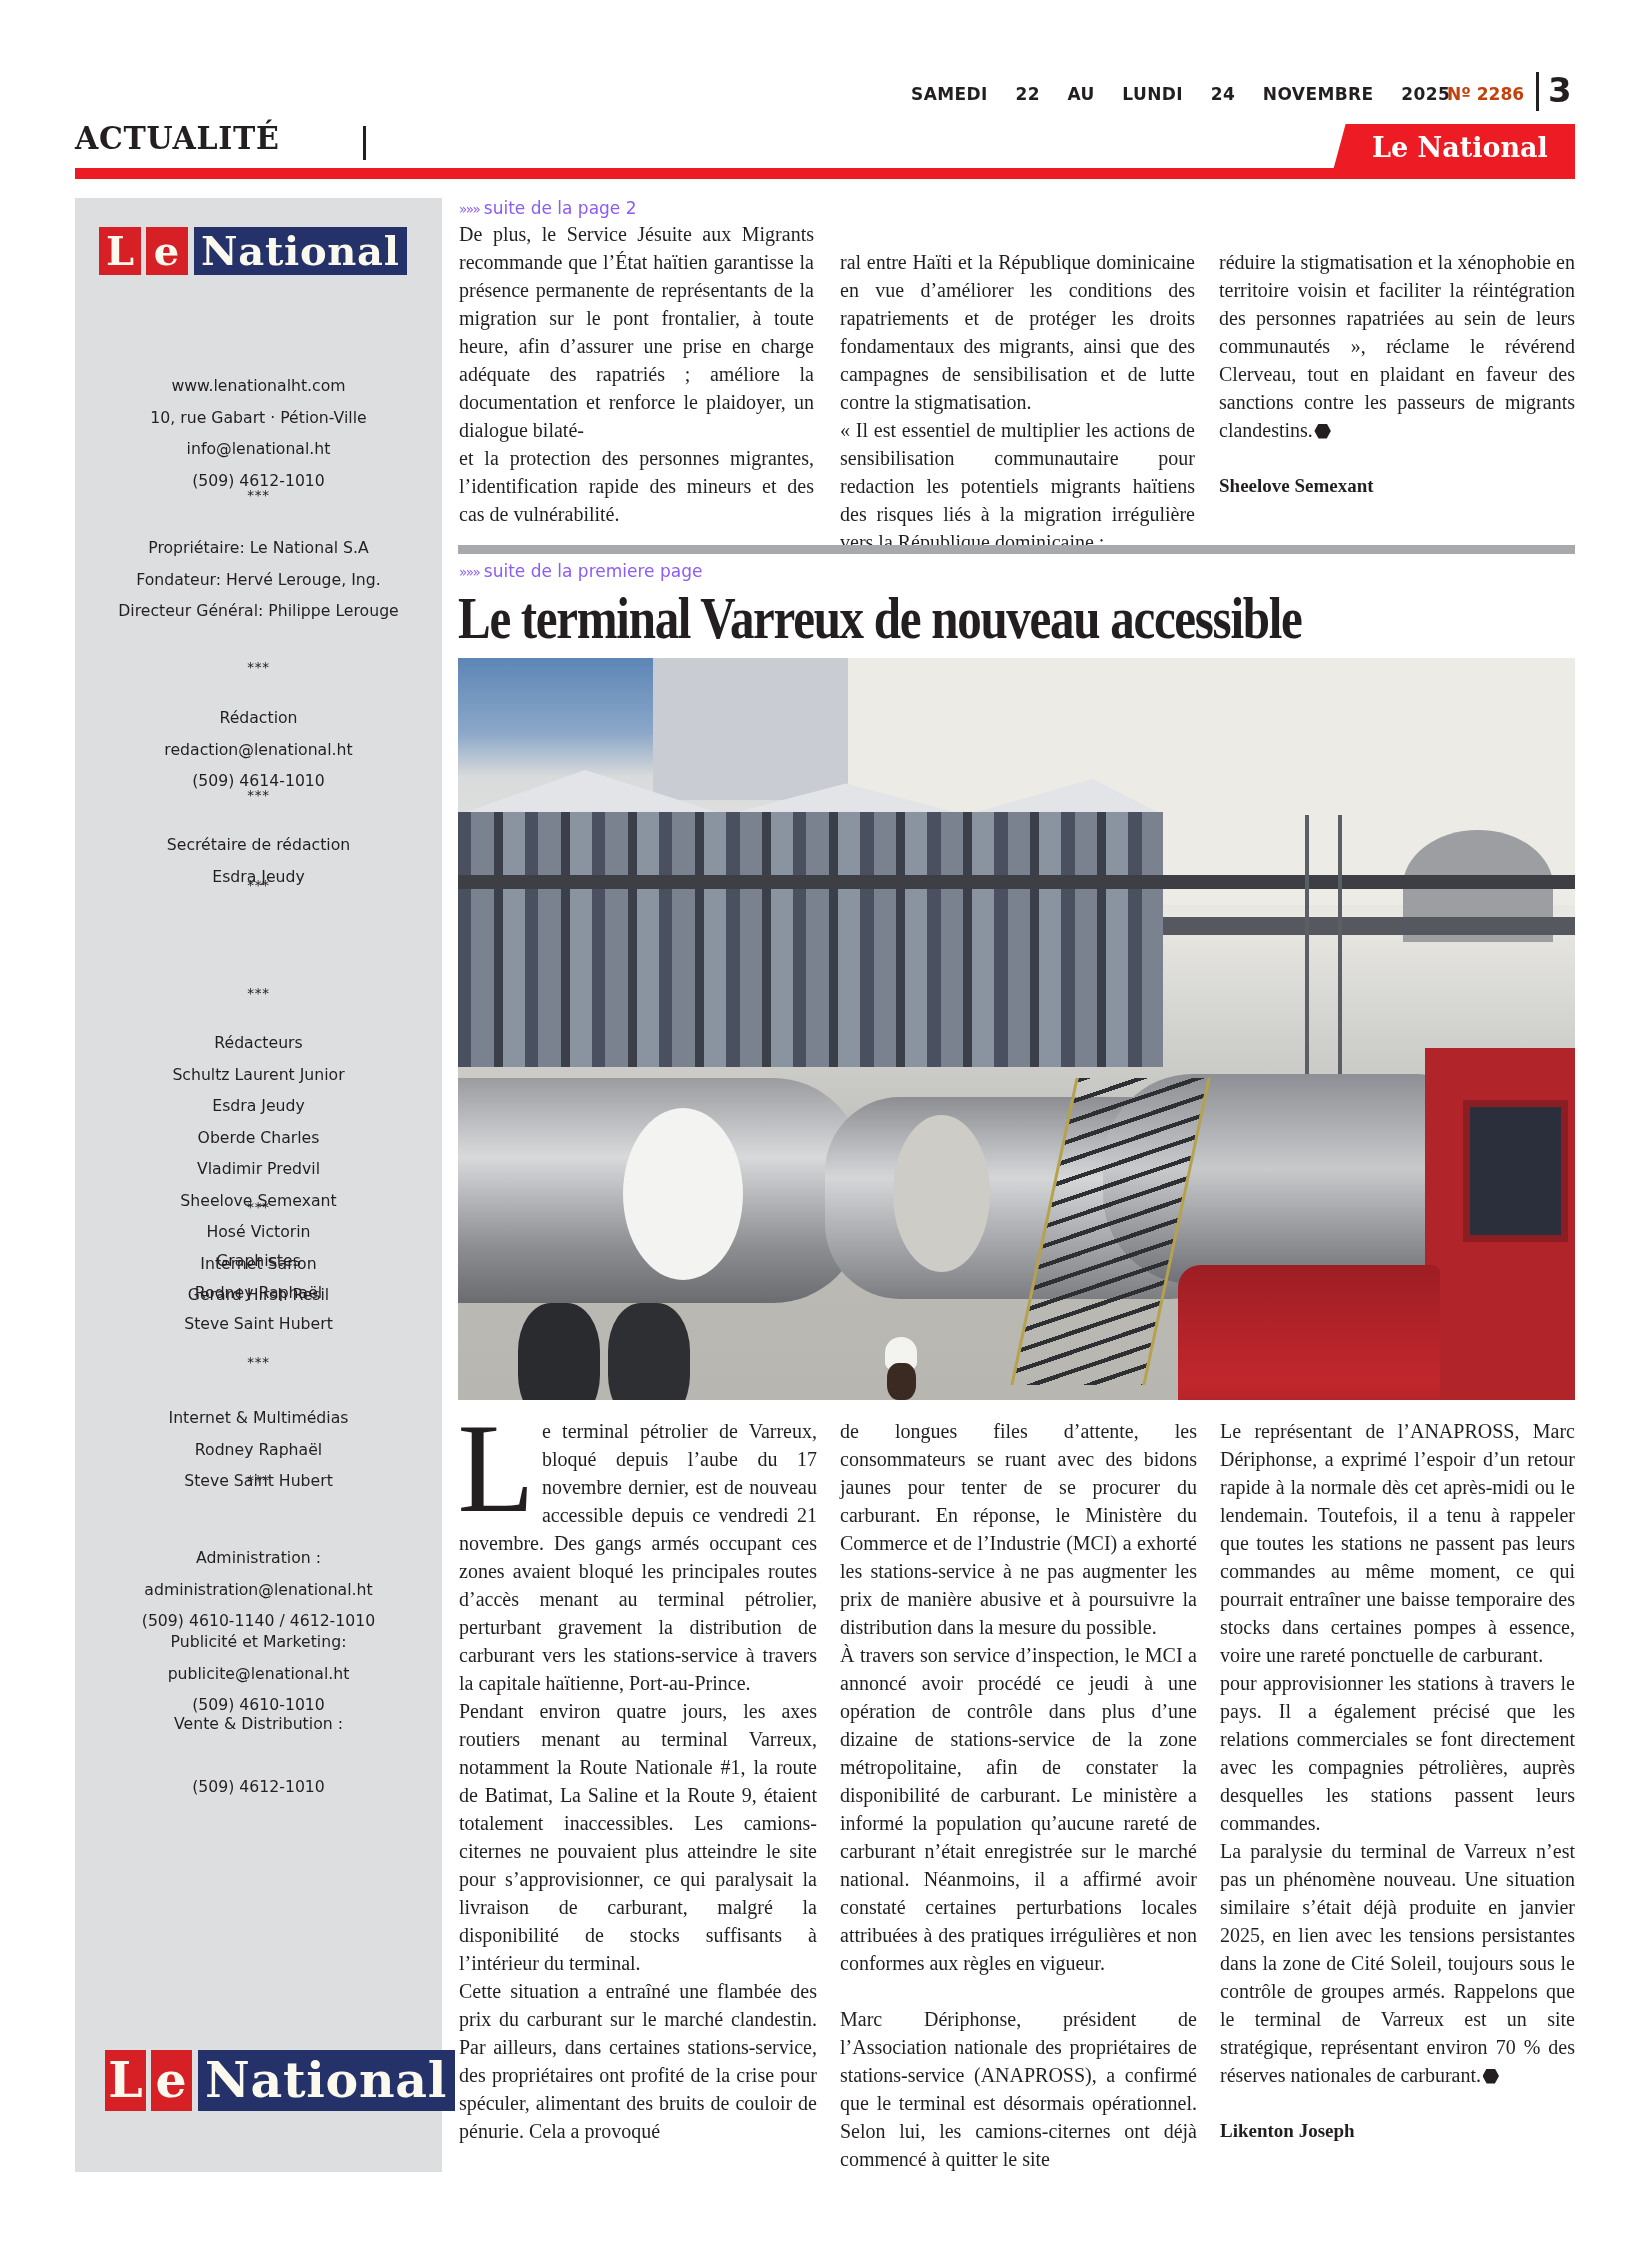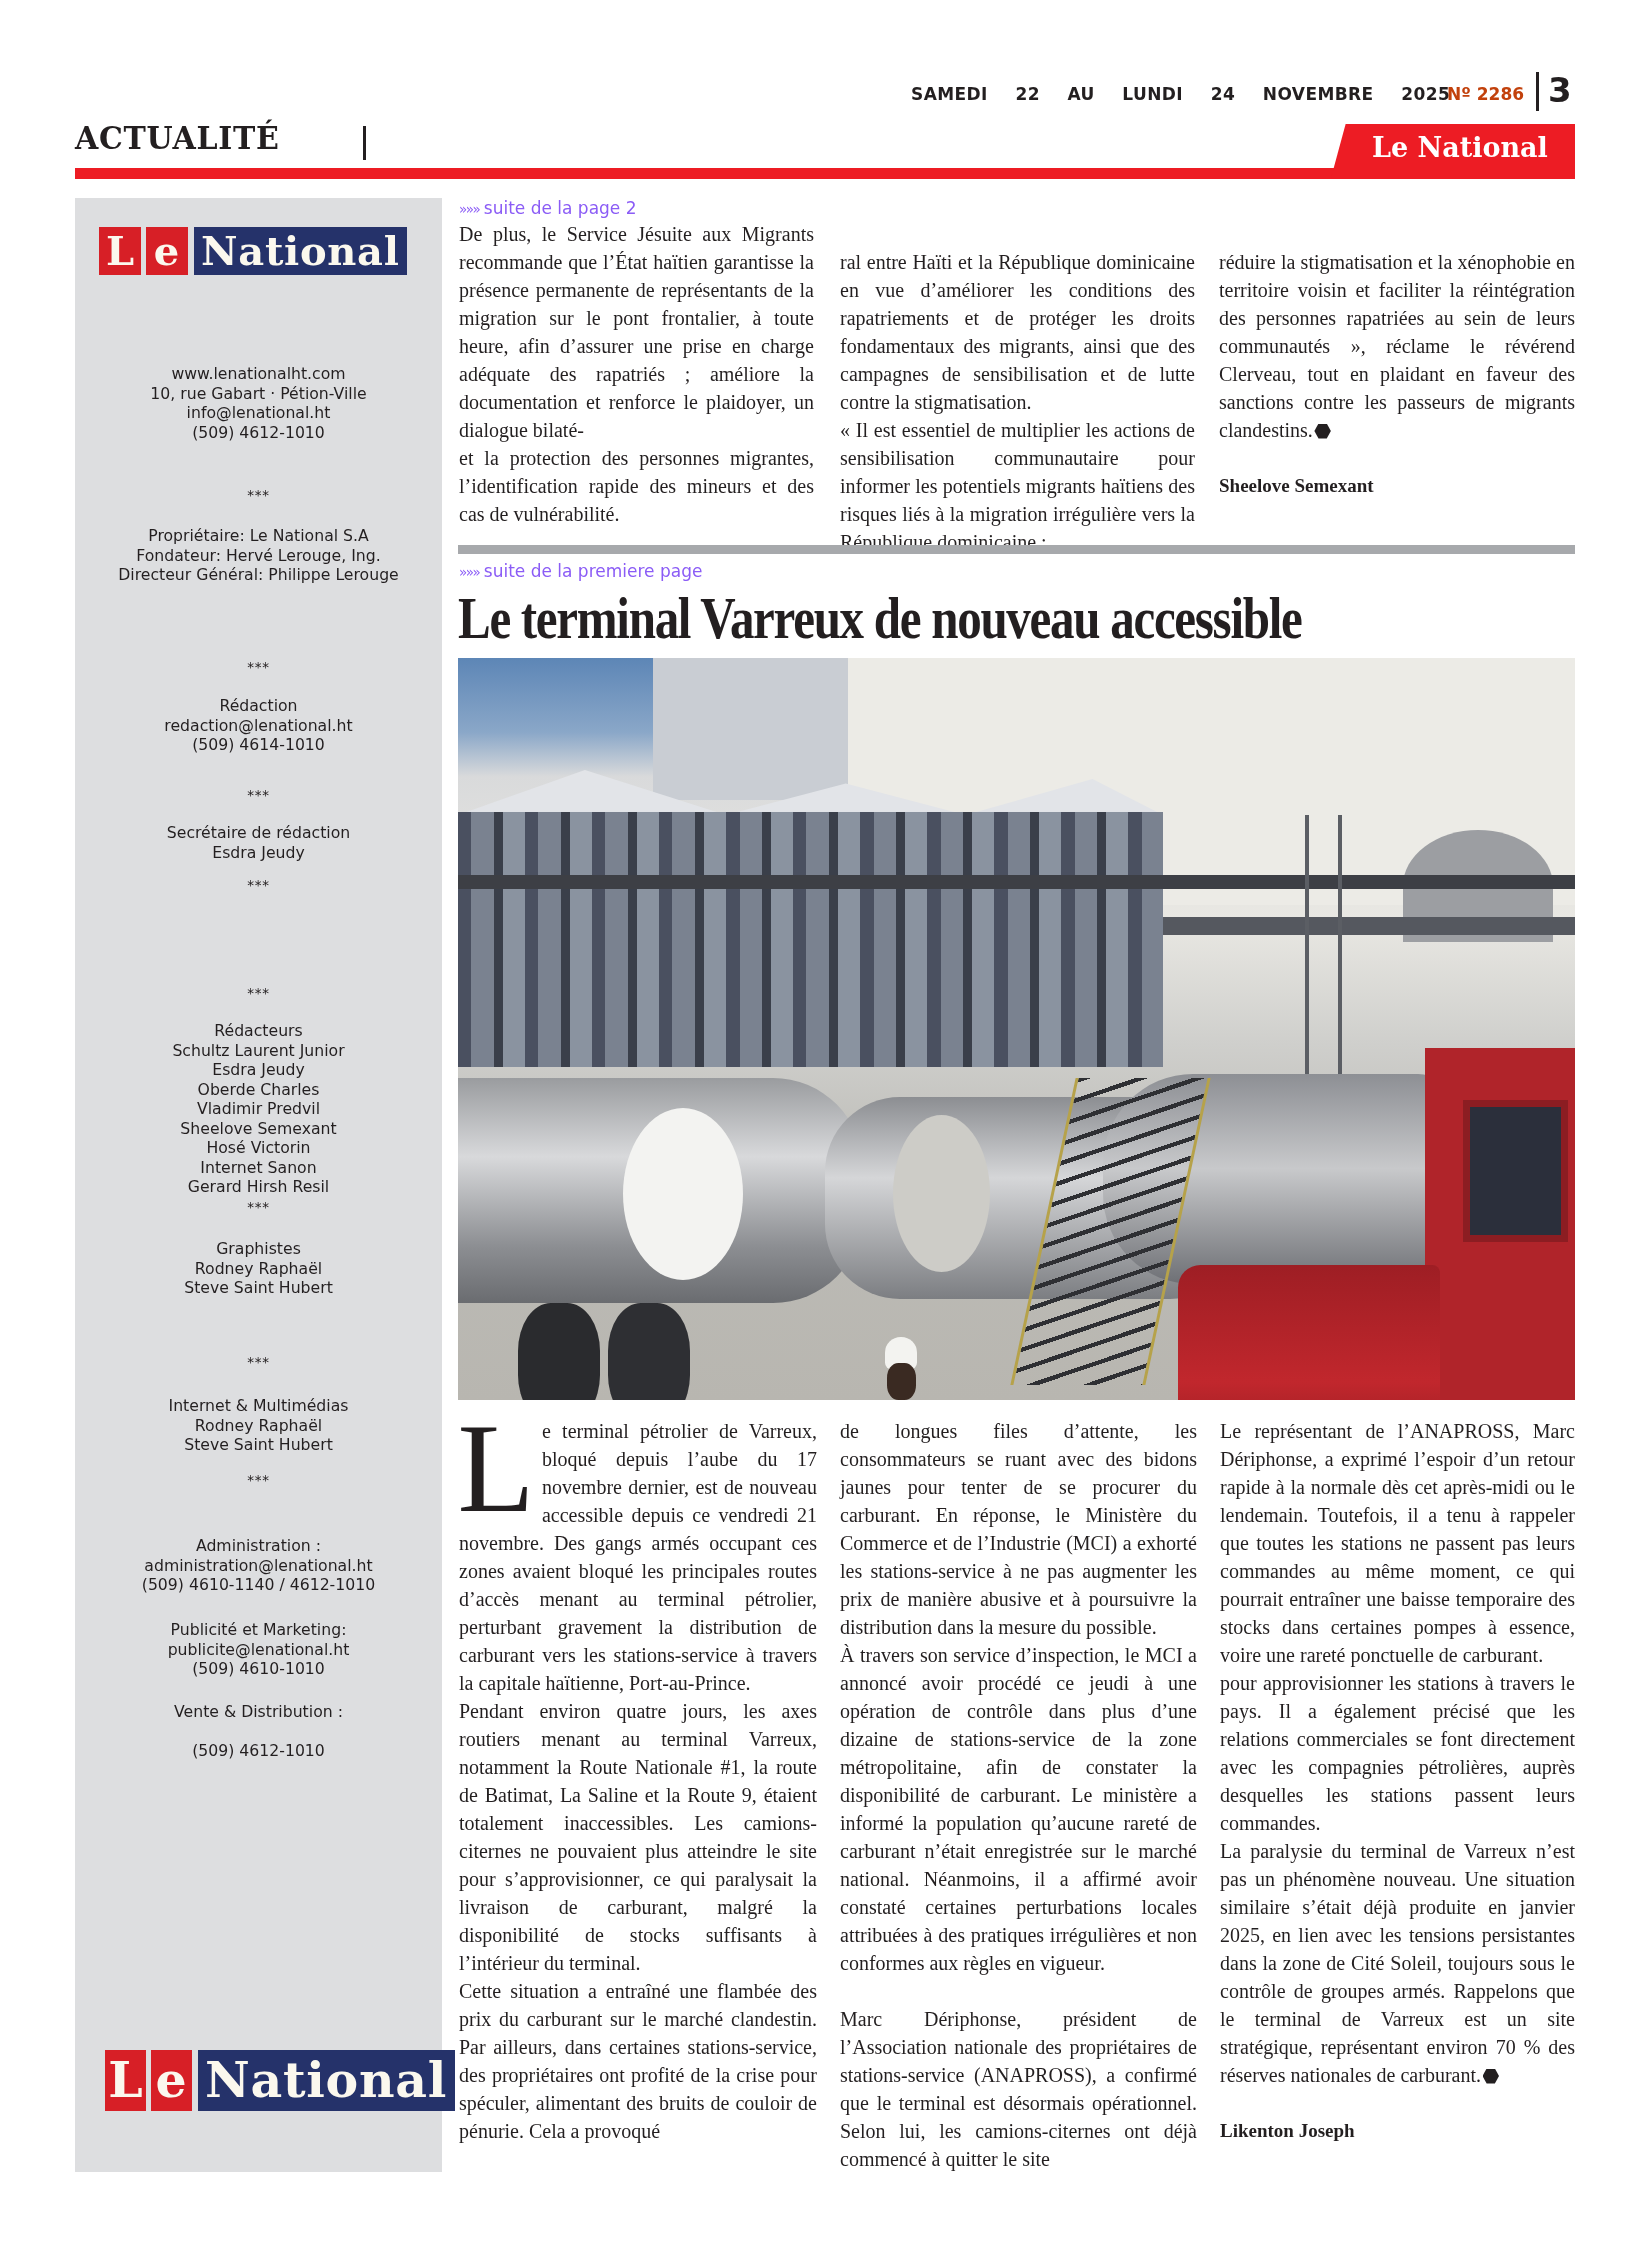--- a/index.html
+++ b/index.html
@@ -51,21 +51,21 @@
   .logo .box-blue {
     background: #25326a; color: #fbf8ee; font-family: "DejaVu Serif", serif; font-weight: bold;
     font-size: 40px; line-height: 48px; padding: 0 7.5px; letter-spacing: 0.7px; margin-left: 1.5px;
   }
   .logo-top { left: 24px; top: 28.5px; }
   .logo-bottom { left: 30px; top: 1852px; height: 61px; }
   .logo-bottom .box-red, .logo-bottom .box-blue { font-size: 49px; line-height: 61px; }
   .logo-bottom .box-red { width: 41px; }
 
   .masthead-block { position: absolute; left: 0; width: 367px; }
-  .masthead-block div { white-space: nowrap; }
+  .masthead-block div { white-space: nowrap; margin-top: 12px; }
   .stars { font-size: 13.5px; letter-spacing: 0.7px; }
 
   
   .kicker {
     position: absolute; font-family: "DejaVu Sans", sans-serif; color: #8b5cf6; font-size: 17px;
   }
   .kicker .chev { font-size: 13.5px; letter-spacing: -1.5px; margin-right: 4.5px; }
   .col {
     position: absolute; font-size: 20px; line-height: 28px; text-align: justify; hyphens: manual;
     color: #231f20;
@@ -208,21 +208,21 @@
 <div class="kicker" style="left:459px; top:198px">
   <span class="chev">»»»</span><span>suite de la page  2</span>
 </div>
 
 <div class="col" style="left:459px; top:220px; width:355px">
   <p>De plus, le Service Jésuite aux Migrants recommande que l’État haïtien garantisse la présence permanente de représentants de la migration sur le pont frontalier, à toute heure, afin d’assurer une prise en charge adéquate des rapatriés ; améliore la documentation et renforce le plaidoyer, un dialogue bilaté-</p>
   <p>et la protection des personnes migrantes, l’identification rapide des mineurs et des cas de vulnérabilité.</p>
 </div>
 <div class="col" style="left:840px; top:248px; width:355px">
   <p>ral entre Haïti et la République dominicaine en vue d’améliorer les conditions des rapatriements et de protéger les droits fondamentaux des migrants, ainsi que des campagnes de sensibilisation et de lutte contre la stigmatisation.</p>
-  <p>« Il est essentiel de multiplier les actions de sensibilisation communautaire pour informer les potentiels migrants haïtiens des risques liés à la migration irrégulière vers la République dominicaine ;</p>
+  <p>« Il est essentiel de multiplier les actions de sensibilisation communautaire pour redaction les potentiels migrants haïtiens des risques liés à la migration irrégulière vers la République dominicaine ;</p>
 </div>
 <div class="col" style="left:1219px; top:248px; width:356px">
   <p><span>réduire la stigmatisation et la xénophobie en territoire voisin et faciliter la réintégration des personnes rapatriées au sein de leurs communautés », réclame le révérend Clerveau, tout en plaidant en faveur des sanctions contre les passeurs de migrants clandestins.</span><span class="endmark"></span></p>
   <div class="gap"></div>
   <p class="byline">Sheelove Semexant</p>
 </div>
 
 <div class="gray-rule"></div>
 
 <div class="kicker" style="left:459px; top:561px">

